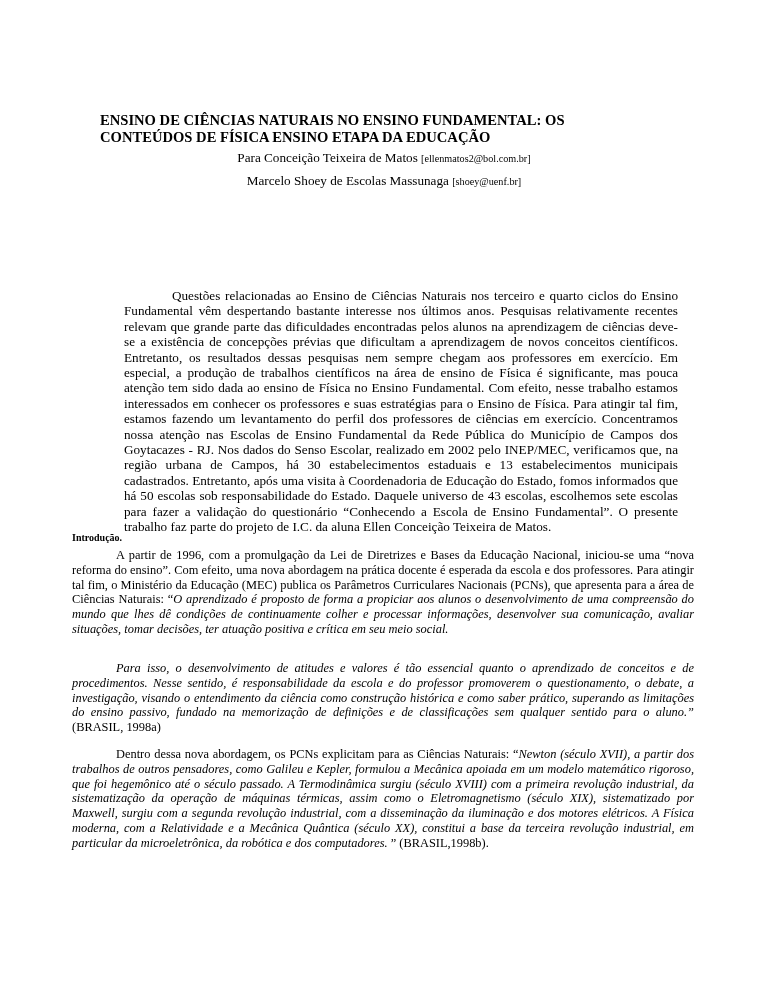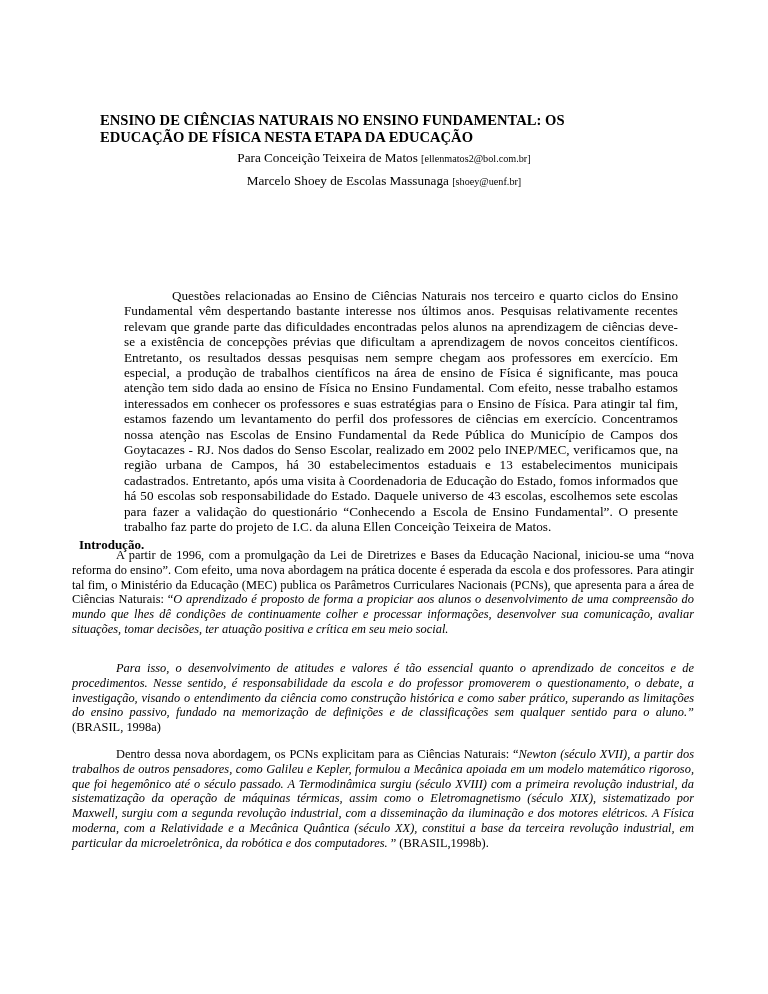--- a/index.html
+++ b/index.html
@@ -15,37 +15,37 @@
   .author1 { top: 150px; }
   .author2 { top: 173px; }
   .affil { position: absolute; left: 100px; width: 568px; top: 194px; text-align: center;
            font-size: 10.2px; line-height: 13px; }
 
   .abstract { position: absolute; left: 108px; width: 554px; top: 272px;
               font-size: 13.2px; line-height: 15.4px; text-align: justify; margin: 16px;
               text-indent: 48px; }
 
   .section-heading { position: absolute; left: 72px; top: 530px; font-weight: bold;
-                     font-size: 13px; line-height: 15px; margin: 7px; }
+                     font-size: 10px; line-height: 15px; margin: 0; }
 
   .body-p { position: absolute; left: 72px; width: 622px; font-size: 12.4px;
             line-height: 14.8px; text-align: justify; margin: 0; text-indent: 44px; }
   .p1 { top: 548px; }
   .p2 { top: 661px; }
   .p3 { top: 747px; }
   .it { font-style: italic; }
 </style>
 </head>
 <body>
 
 <div class="page">
 
   <div class="title">
     <div>ENSINO DE CIÊNCIAS NATURAIS NO ENSINO FUNDAMENTAL: OS</div>
-    <div>EDUCAÇÃO DE FÍSICA NESTA ETAPA DA EDUCAÇÃO</div>
+    <div>CONTEÚDOS DE FÍSICA ENSINO ETAPA DA EDUCAÇÃO</div>
   </div>
 
   <div class="author author1">
     <span>Para Conceição Teixeira de Matos</span>
     <span class="email">[ellenmatos2@bol.com.br]</span>
   </div>
 
   <div class="author author2">
     <span>Marcelo Shoey de Escolas Massunaga</span>
     <span class="email">[shoey@uenf.br]</span>

